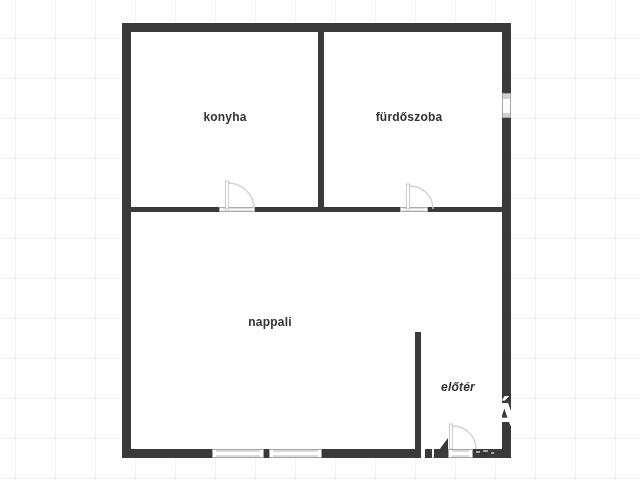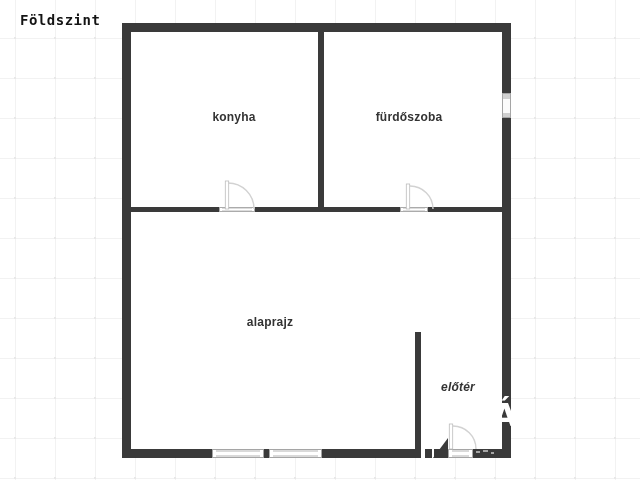--- a/index.html
+++ b/index.html
@@ -62,21 +62,21 @@
   .window-v::before{
     content:"";position:absolute;left:0;right:0;top:5px;height:14px;background:#fbfbfb;
   }
   #window-right{left:502px;top:93px;width:9px;height:25px;}
   #door-svg{left:0;top:0;width:640px;height:480px;pointer-events:none;}
   .room-label{
     transform:translate(-50%,-50%);
     font:600 12px "Liberation Sans",sans-serif;color:#333333;
     letter-spacing:0.2px;white-space:nowrap;
   }
-  #label-konyha{left:234px;top:117px;}
+  #label-konyha{left:225px;top:117px;}
   #label-furdoszoba{left:409px;top:117px;}
   #label-nappali{left:270px;top:322px;}
   #label-eloter{left:458px;top:387px;font-style:italic;}
   #watermark{
     left:492px;top:399px;z-index:6;
     font:700 32px "DejaVu Sans",sans-serif;color:#ffffff;line-height:1;
   }
   .wm-frag{background:#ffffff;opacity:0.55;z-index:6;}
   #wm-frag-1{left:476px;top:451px;width:4px;height:2px;}
   #wm-frag-2{left:483px;top:450px;width:5px;height:2px;}
@@ -84,21 +84,20 @@
   #footnote{
     left:10px;top:461px;
     font:400 9.5px "DejaVu Sans Mono",monospace;color:#4f4f4f;
   }
 </style>
 </head>
 <body>
 
 <div id="screen">
 
-  <div class="abs" id="plan-title">Földszint</div>
 
   <div class="abs" id="plan-interior"></div>
 
   <div class="abs wall" id="wall-top"></div>
   <div class="abs wall" id="wall-left"></div>
   <div class="abs wall" id="wall-right"></div>
   <div class="abs wall" id="wall-bottom"></div>
 
   <div class="abs wall" id="wall-mid"></div>
   <div class="abs wall" id="wall-div-top"></div>
@@ -125,21 +124,21 @@
     </g>
     <g>
       <path d="M453,426 A23,23 0 0 1 476,449" fill="none" stroke="#d2d2d2" stroke-width="1.4"></path>
       <rect x="449.3" y="424" width="3.4" height="25" fill="#ffffff" stroke="#bdbdbd" stroke-width="0.8"></rect>
     </g>
     <polygon points="433,458 448,458 448,438" fill="#3a3a3a"></polygon>
   </svg>
 
   <div class="abs room-label" id="label-konyha">konyha</div>
   <div class="abs room-label" id="label-furdoszoba">fürdőszoba</div>
-  <div class="abs room-label" id="label-nappali">alaprajz</div>
+  <div class="abs room-label" id="label-nappali">nappali</div>
   <div class="abs room-label" id="label-eloter">előtér</div>
 
   <div class="abs" id="watermark">Á</div>
   <div class="abs wm-frag" id="wm-frag-1"></div>
   <div class="abs wm-frag" id="wm-frag-2"></div>
   <div class="abs wm-frag" id="wm-frag-3"></div>
 
 
 </div>
 

